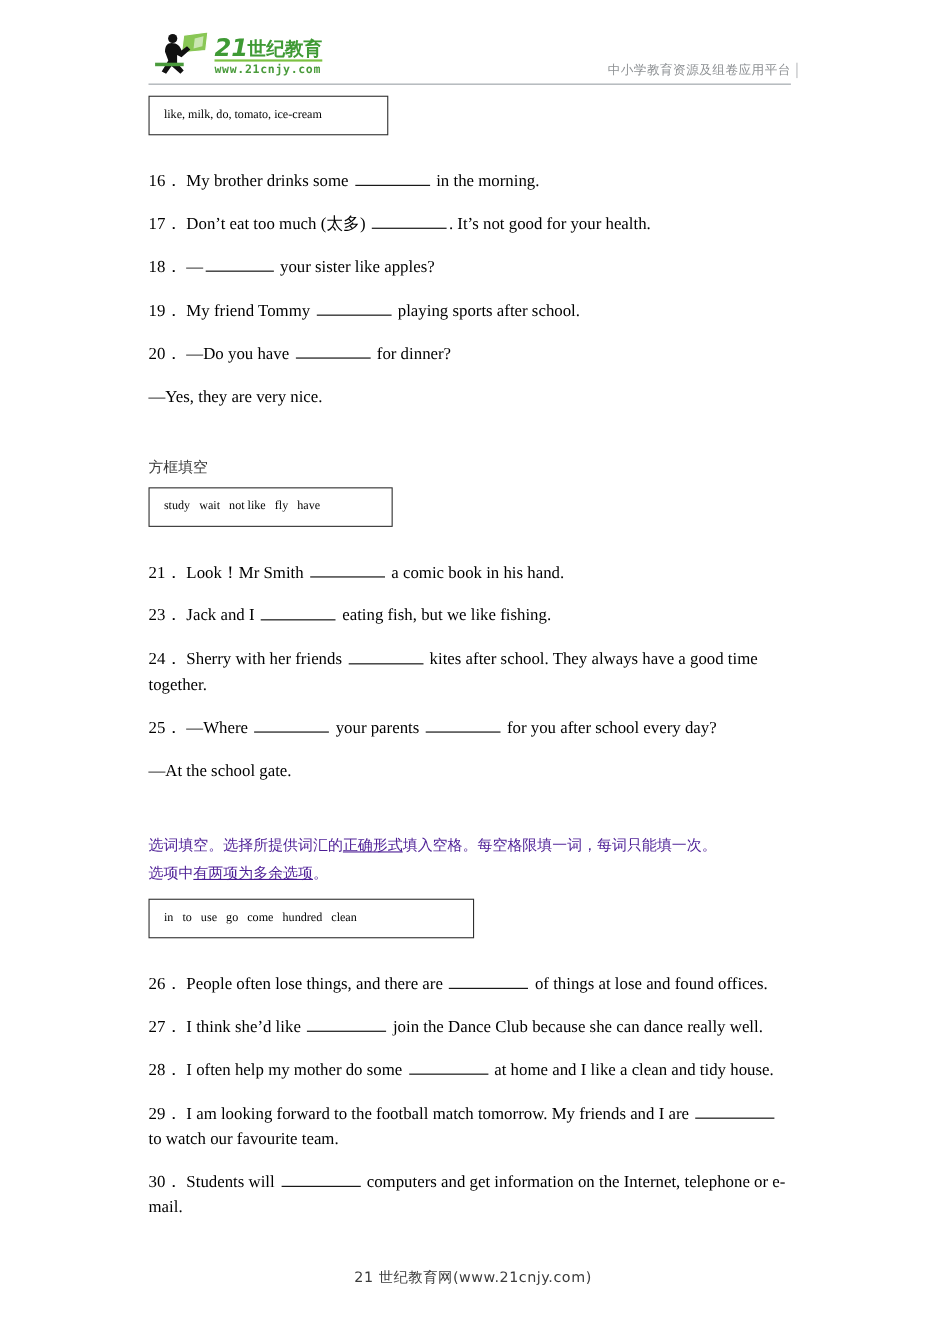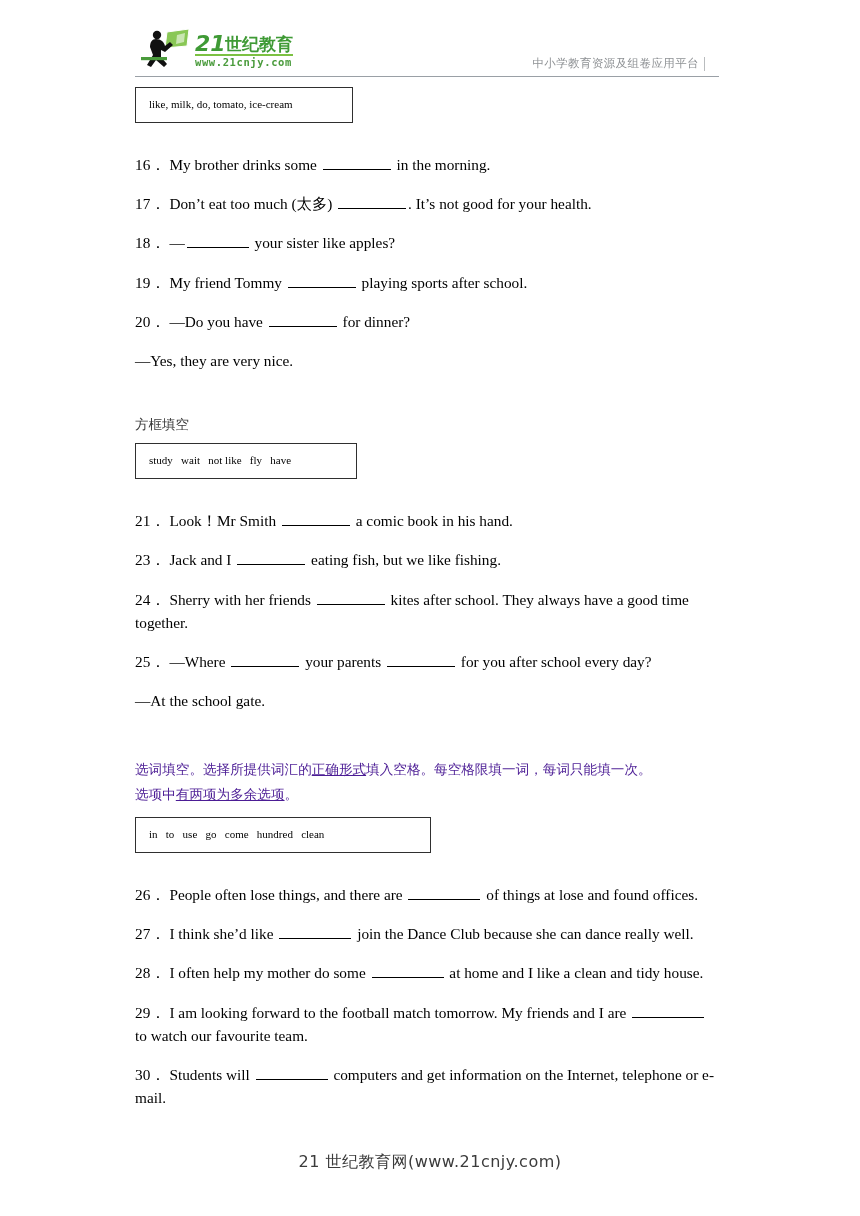--- a/index.html
+++ b/index.html
@@ -37,21 +37,21 @@
   .logo {
     position: absolute;
     left: 2px;
     top: 2px;
     width: 180px;
     height: 46px;
   }
   .logo svg { display: block; }
   .header-tagline {
     position: absolute;
-    right: 20px;
+    right: 0;
     bottom: 5px;
     font-family: Liberation Mono, monospace;
     font-size: 11.5px;
     color: #8e9194;
     letter-spacing: 0.4px;
     white-space: nowrap;
   }
   .header-tagline::after {
     content: "";
     position: absolute;
@@ -113,21 +113,21 @@
   .spacer-lg { height: 44px; }
   .spacer-sm { height: 14px; }
 
   .footer {
     position: absolute;
     left: 0;
     top: 1152px;
     width: 860px;
     text-align: center;
     font-family: "DejaVu Sans", sans-serif;
-    font-size: 16px;
+    font-size: 13px;
     color: #3b3b3b;
     letter-spacing: 0.5px;
   }
 </style>
 </head>
 <body>
 
 <div class="page">
 
   <div class="content">

